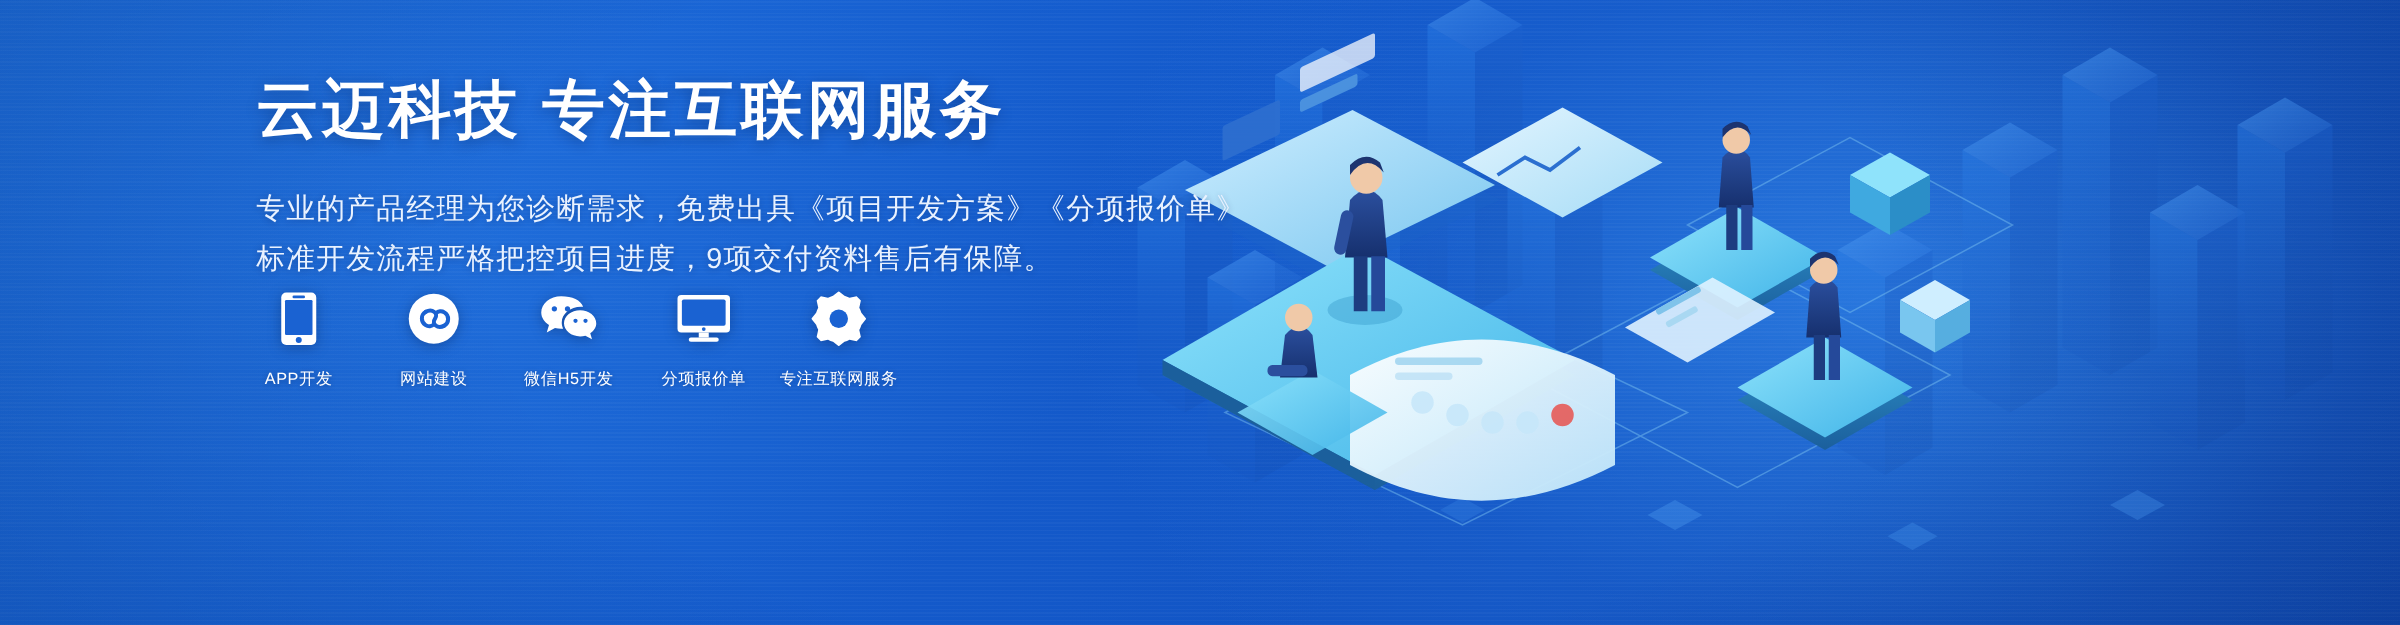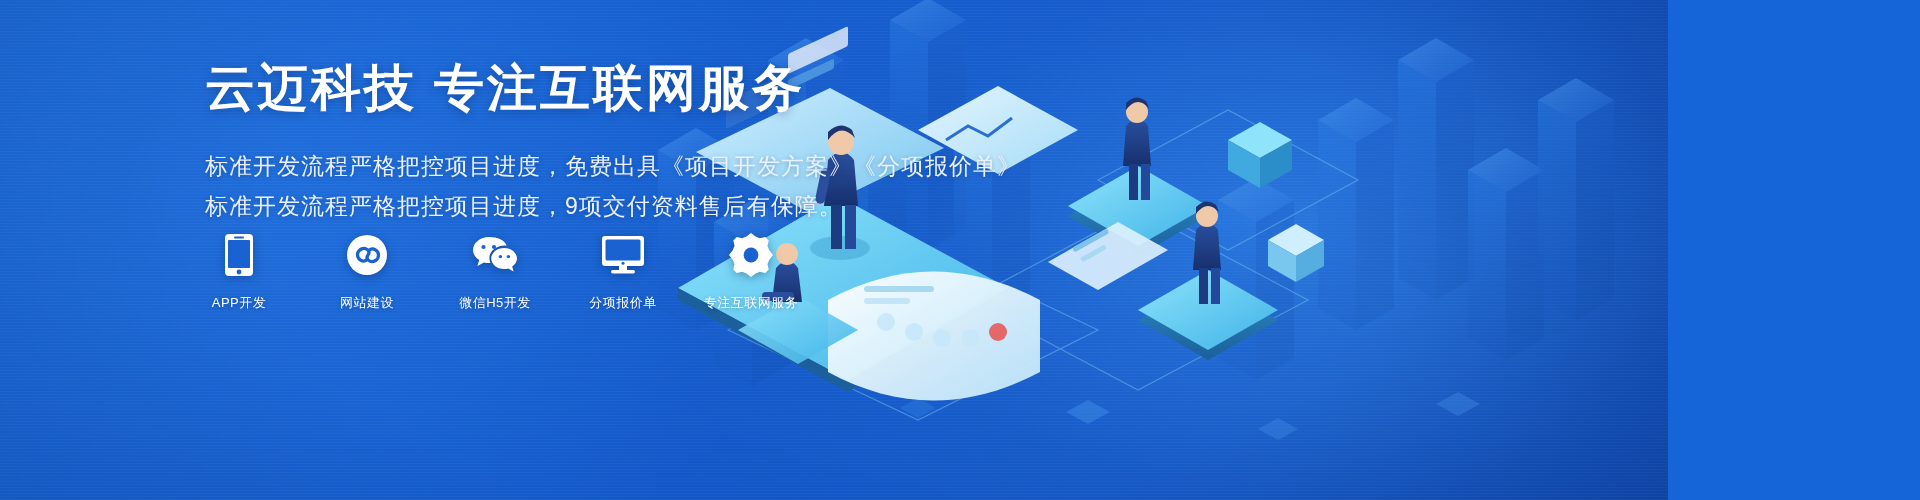--- a/index.html
+++ b/index.html
@@ -4,21 +4,21 @@
 <style>
   * { margin:0; padding:0; box-sizing:border-box; }
   html,body { width:1920px; height:500px; overflow:hidden; }
   body {
     font-family:"Liberation Sans","DejaVu Sans",sans-serif;
     background:#1565d8;
   }
 
   #banner {
     position:relative;
-    width:1668px; height:500px;
+    width:1920px; height:500px;
     overflow:hidden;
     background:
       radial-gradient(ellipse 900px 600px at 78% 48%, rgba(60,150,245,0.55) 0%, rgba(40,120,225,0.20) 45%, rgba(0,0,0,0) 72%),
       radial-gradient(ellipse 1100px 700px at 18% 40%, rgba(38,118,222,0.55) 0%, rgba(24,96,205,0.25) 50%, rgba(0,0,0,0) 78%),
       linear-gradient(128deg, #1c6fe0 0%, #1763d6 22%, #1257c9 48%, #1253c2 68%, #0e45ad 100%);
     padding-left: 12px;
   }
 
   
   #texture {
@@ -47,21 +47,21 @@
   #subcopy { margin-top:28px; }
   .subline {
     font-size:23px; color:#e9f2ff; line-height:1.75;
     letter-spacing:1px; white-space:nowrap;
     text-shadow:0 1px 5px rgba(2,28,80,0.30);
   }
 
   
   #services {
     position:absolute; left:203px; top:232px;
-    display:flex; align-items:flex-start; gap:56px; z-index:6;
+    display:flex; align-items:flex-start; gap:36px; z-index:6;
   }
   .service {
     width:72px;
     display:flex; flex-direction:column; align-items:center;
   }
   .svc-ico {
     height:46px; width:46px;
     display:flex; align-items:center; justify-content:center;
     filter:drop-shadow(0 2px 5px rgba(2,28,80,0.35));
   }
@@ -286,21 +286,21 @@
       </g>
     </svg>
   </div>
 
   <div id="texture"></div>
   <div id="vignette"></div>
 
   <div id="copy">
     <div id="headline">云迈科技 专注互联网服务</div>
     <div id="subcopy">
-      <div class="subline">标准开发流程严格把控项目进度，免费出具《项目开发方案》《分项报价单》</div>
+      <div class="subline">专业的产品经理为您诊断需求，免费出具《项目开发方案》《分项报价单》</div>
       <div class="subline">标准开发流程严格把控项目进度，9项交付资料售后有保障。</div>
     </div>
   </div>
 
   <div id="services">
 
     <div class="service">
       <span class="svc-ico">
         <svg width="30" height="44" viewBox="0 0 30 44" xmlns="http://www.w3.org/2000/svg">
           <rect x="1" y="1" width="28" height="42" rx="4" fill="#ffffff"></rect>

